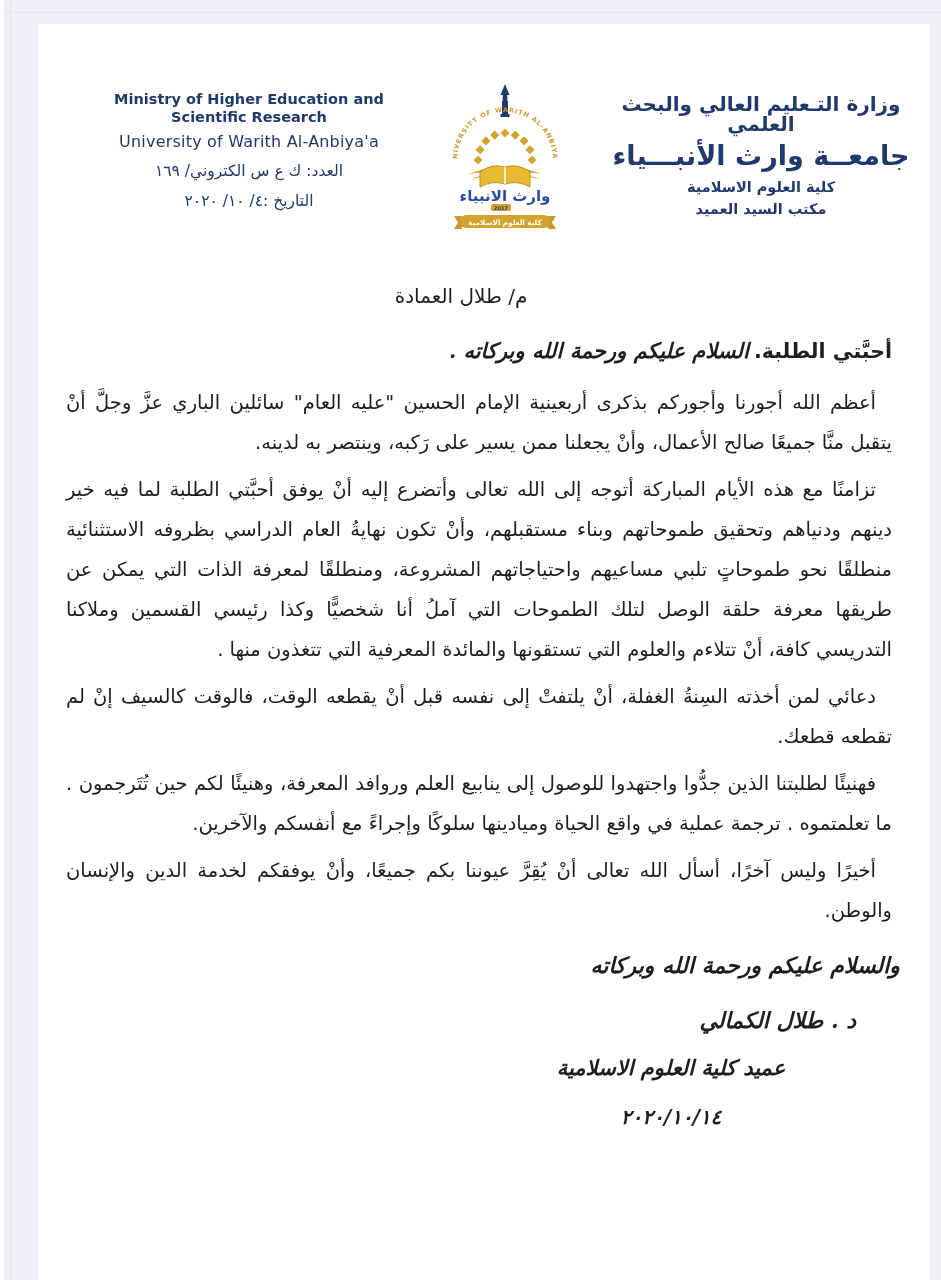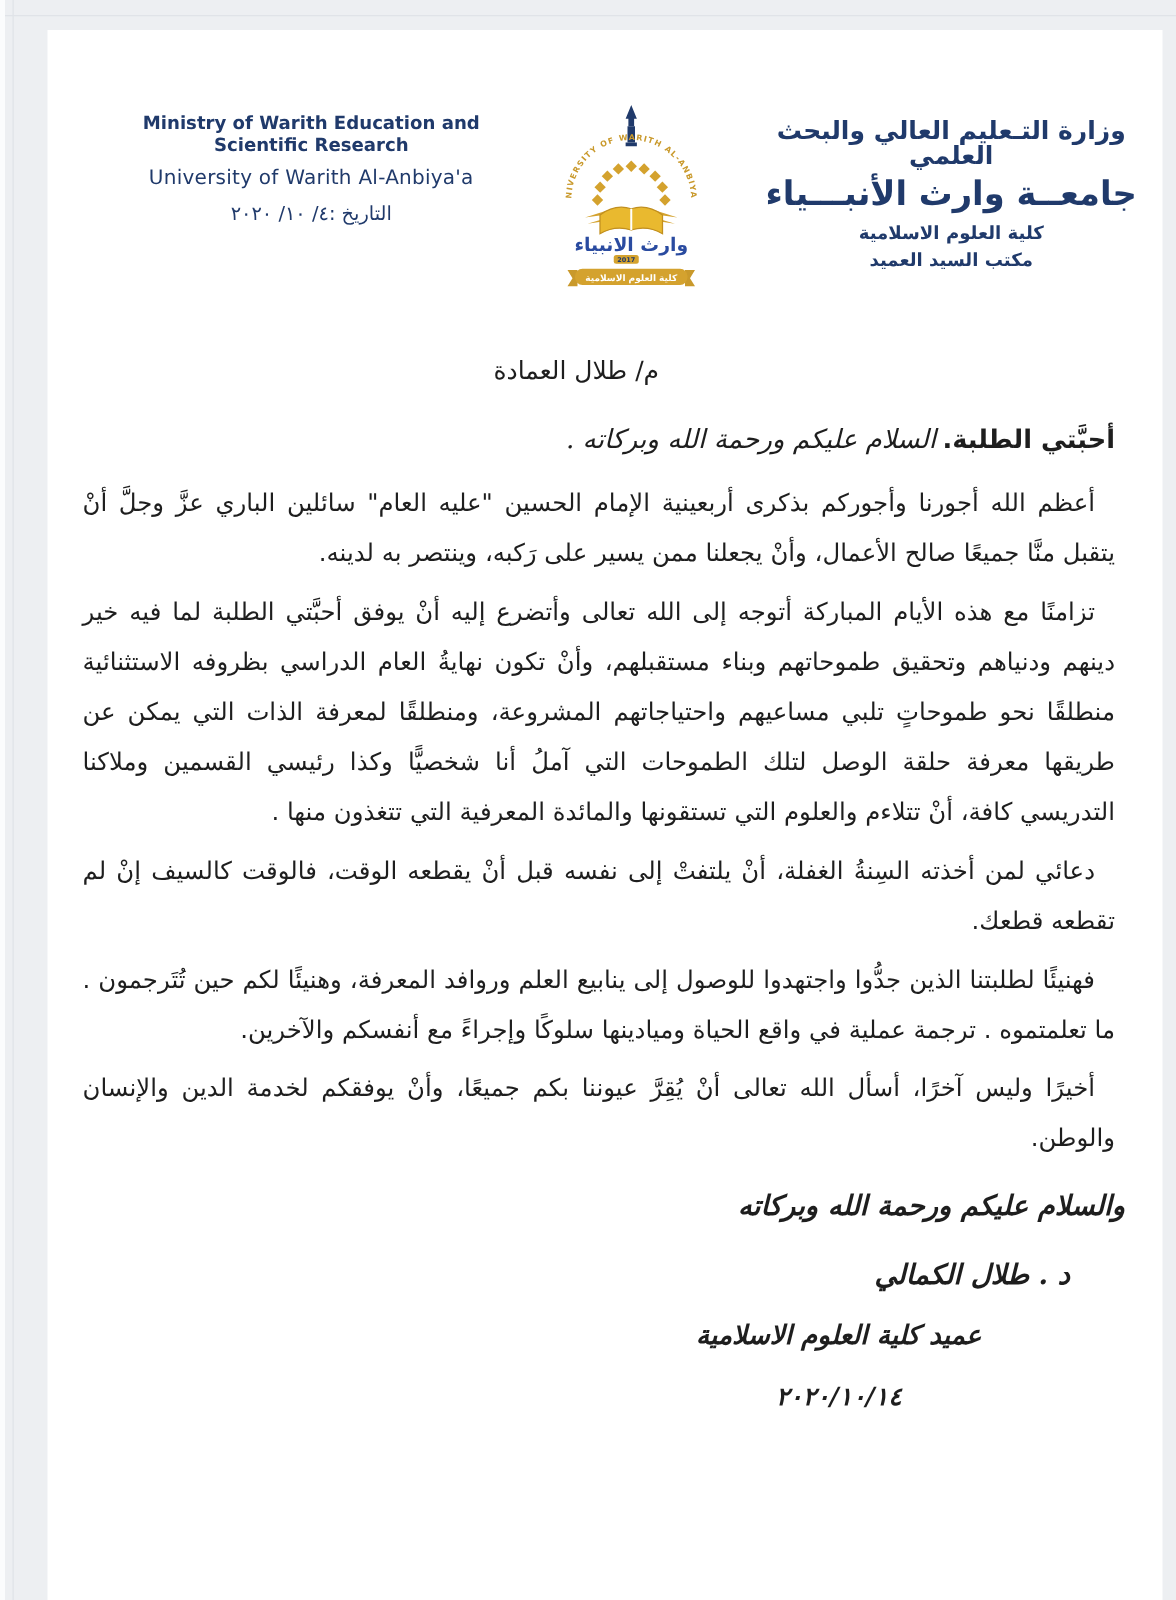--- a/index.html
+++ b/index.html
@@ -26,43 +26,44 @@
   .hdr-right .office { font-size:14.5px; line-height:22px; font-weight:600; }
 
   .logo { position:absolute; left:400px; top:60px; width:134px; height:152px; }
 
   
   .letter { position:absolute; left:28px; top:238px; width:826px; direction:rtl; color:#1e1e1e; }
   .to-line { font-size:20px; line-height:40px; text-align:right; }
   .subject { font-size:20px; line-height:40px; text-align:center; margin-top:14px; padding-left:0; transform:translateX(-18px); }
   .greeting { margin-top:12px; line-height:46px; text-align:right; }
   .greeting .bold { font-size:20.5px; font-weight:700; }
-  .greeting .script { font-family:"DejaVu Serif","Liberation Serif",serif; font-style:italic; font-size:21px; font-weight:400; }
+  .greeting .script { font-family:"DejaVu Serif","Liberation Serif",serif; font-style:italic; font-size:21px; font-weight:700; }
   .para { font-size:19.5px; line-height:40px; text-align:justify; text-align-last:right; text-indent:16px; margin-top:7px; }
   .closing { margin-top:12px; font-family:"DejaVu Serif","Liberation Serif",serif; font-style:italic; font-size:22px; font-weight:600; line-height:44px; transform:translateX(8px); }
   .signature { margin-top:10px; margin-right:auto; margin-left:420px; width:370px; text-align:center;
                font-family:"DejaVu Serif","Liberation Serif",serif; font-style:italic; color:#1e1e1e; }
   .sig-name { font-size:22px; font-weight:700; line-height:46px;text-align:right; }
   .sig-title { font-size:21px; font-weight:700; line-height:50px; }
   .sig-date { font-size:20px; font-weight:600; line-height:48px; }
 </style>
 </head>
 <body>
 
 <div class="canvas">
   <div class="edge-hline"></div>
   <div class="edge-vline"></div>
   <div class="edge-white"></div>
 
   <div class="page">
 
     <div class="hdr-left" dir="ltr">
-      <div class="en1">Ministry of Warith Education and</div>
+      <div class="en1">Ministry of Higher Education and</div>
       <div class="en2">Scientific Research</div>
       <div class="uni">University of Warith Al-Anbiya'a</div>
+      <div class="arline">العدد: ك ع س الكتروني/ ١٦٩</div>
       <div class="arline">التاريخ :٤/ ١٠/ ٢٠٢٠</div>
     </div>
 
     <div class="logo">
       <svg viewBox="0 0 134 152" width="134" height="152">
 
         <g fill="#203a6b">
           <path d="M67 0 L71.5 11 L69.3 11 L69.3 17 L64.7 17 L64.7 11 L62.5 11 Z"></path>
           <rect x="64" y="17" width="6" height="13"></rect>
           <rect x="62.5" y="30" width="9" height="3"></rect>

